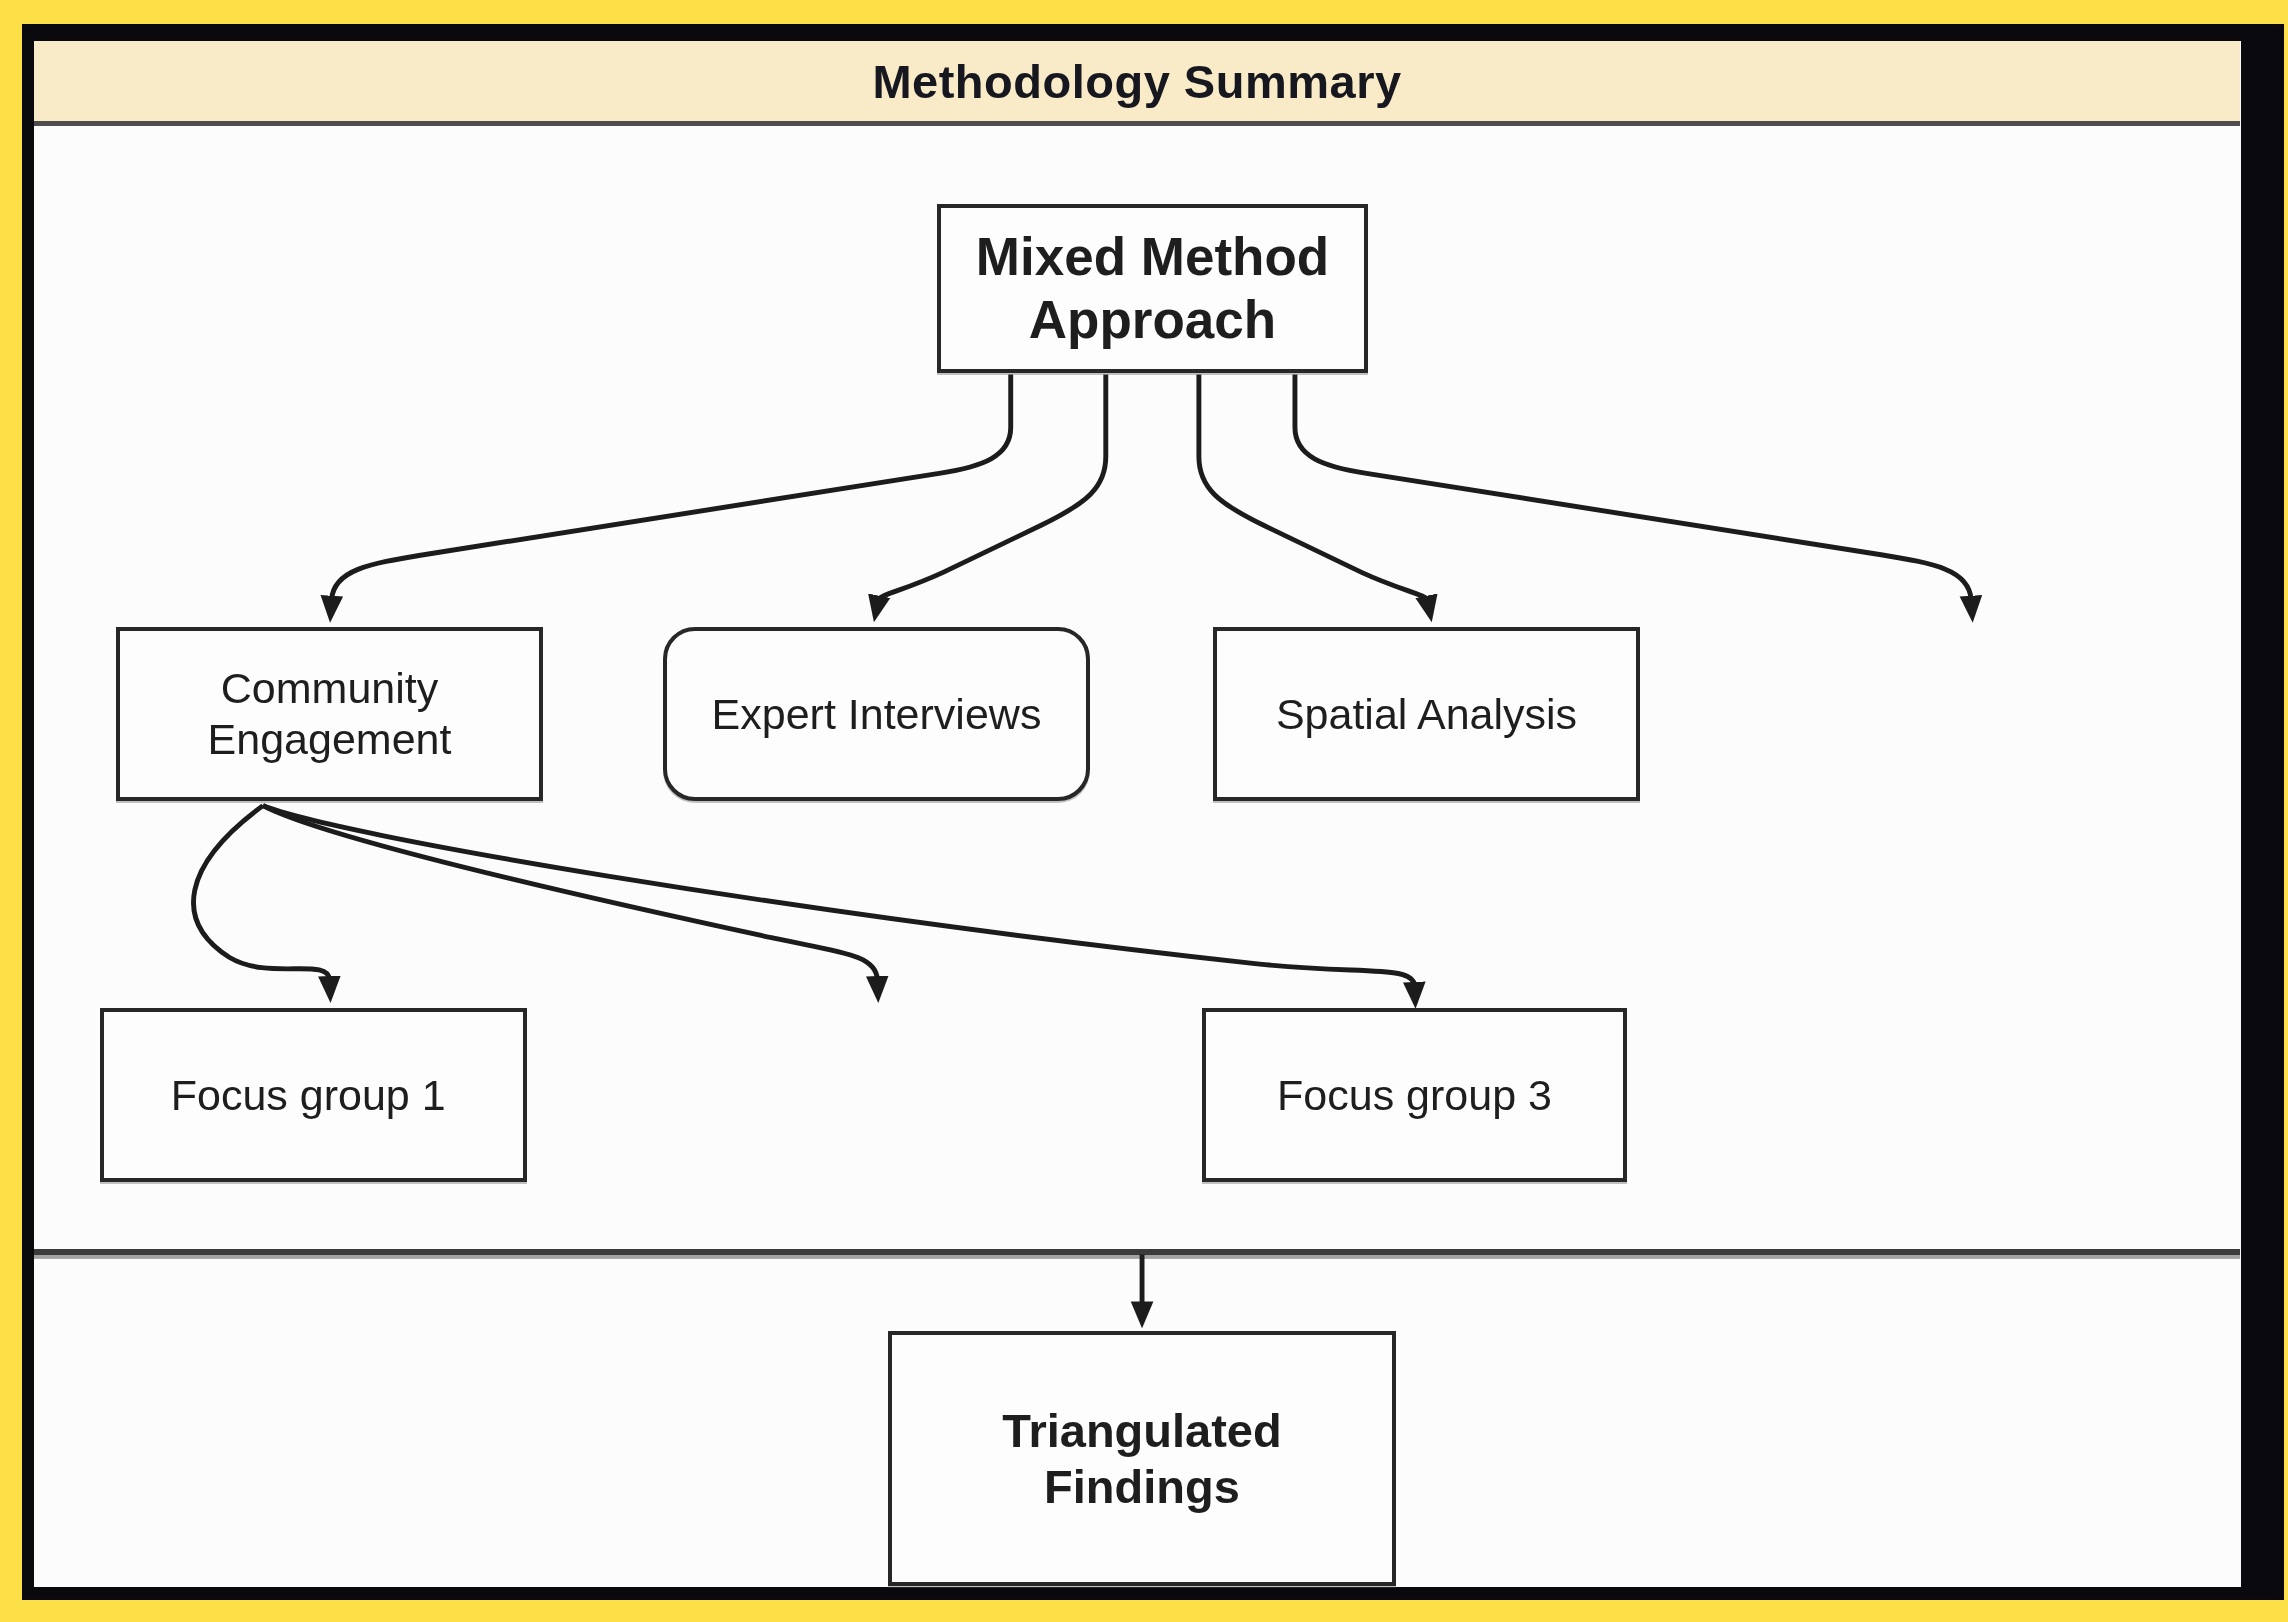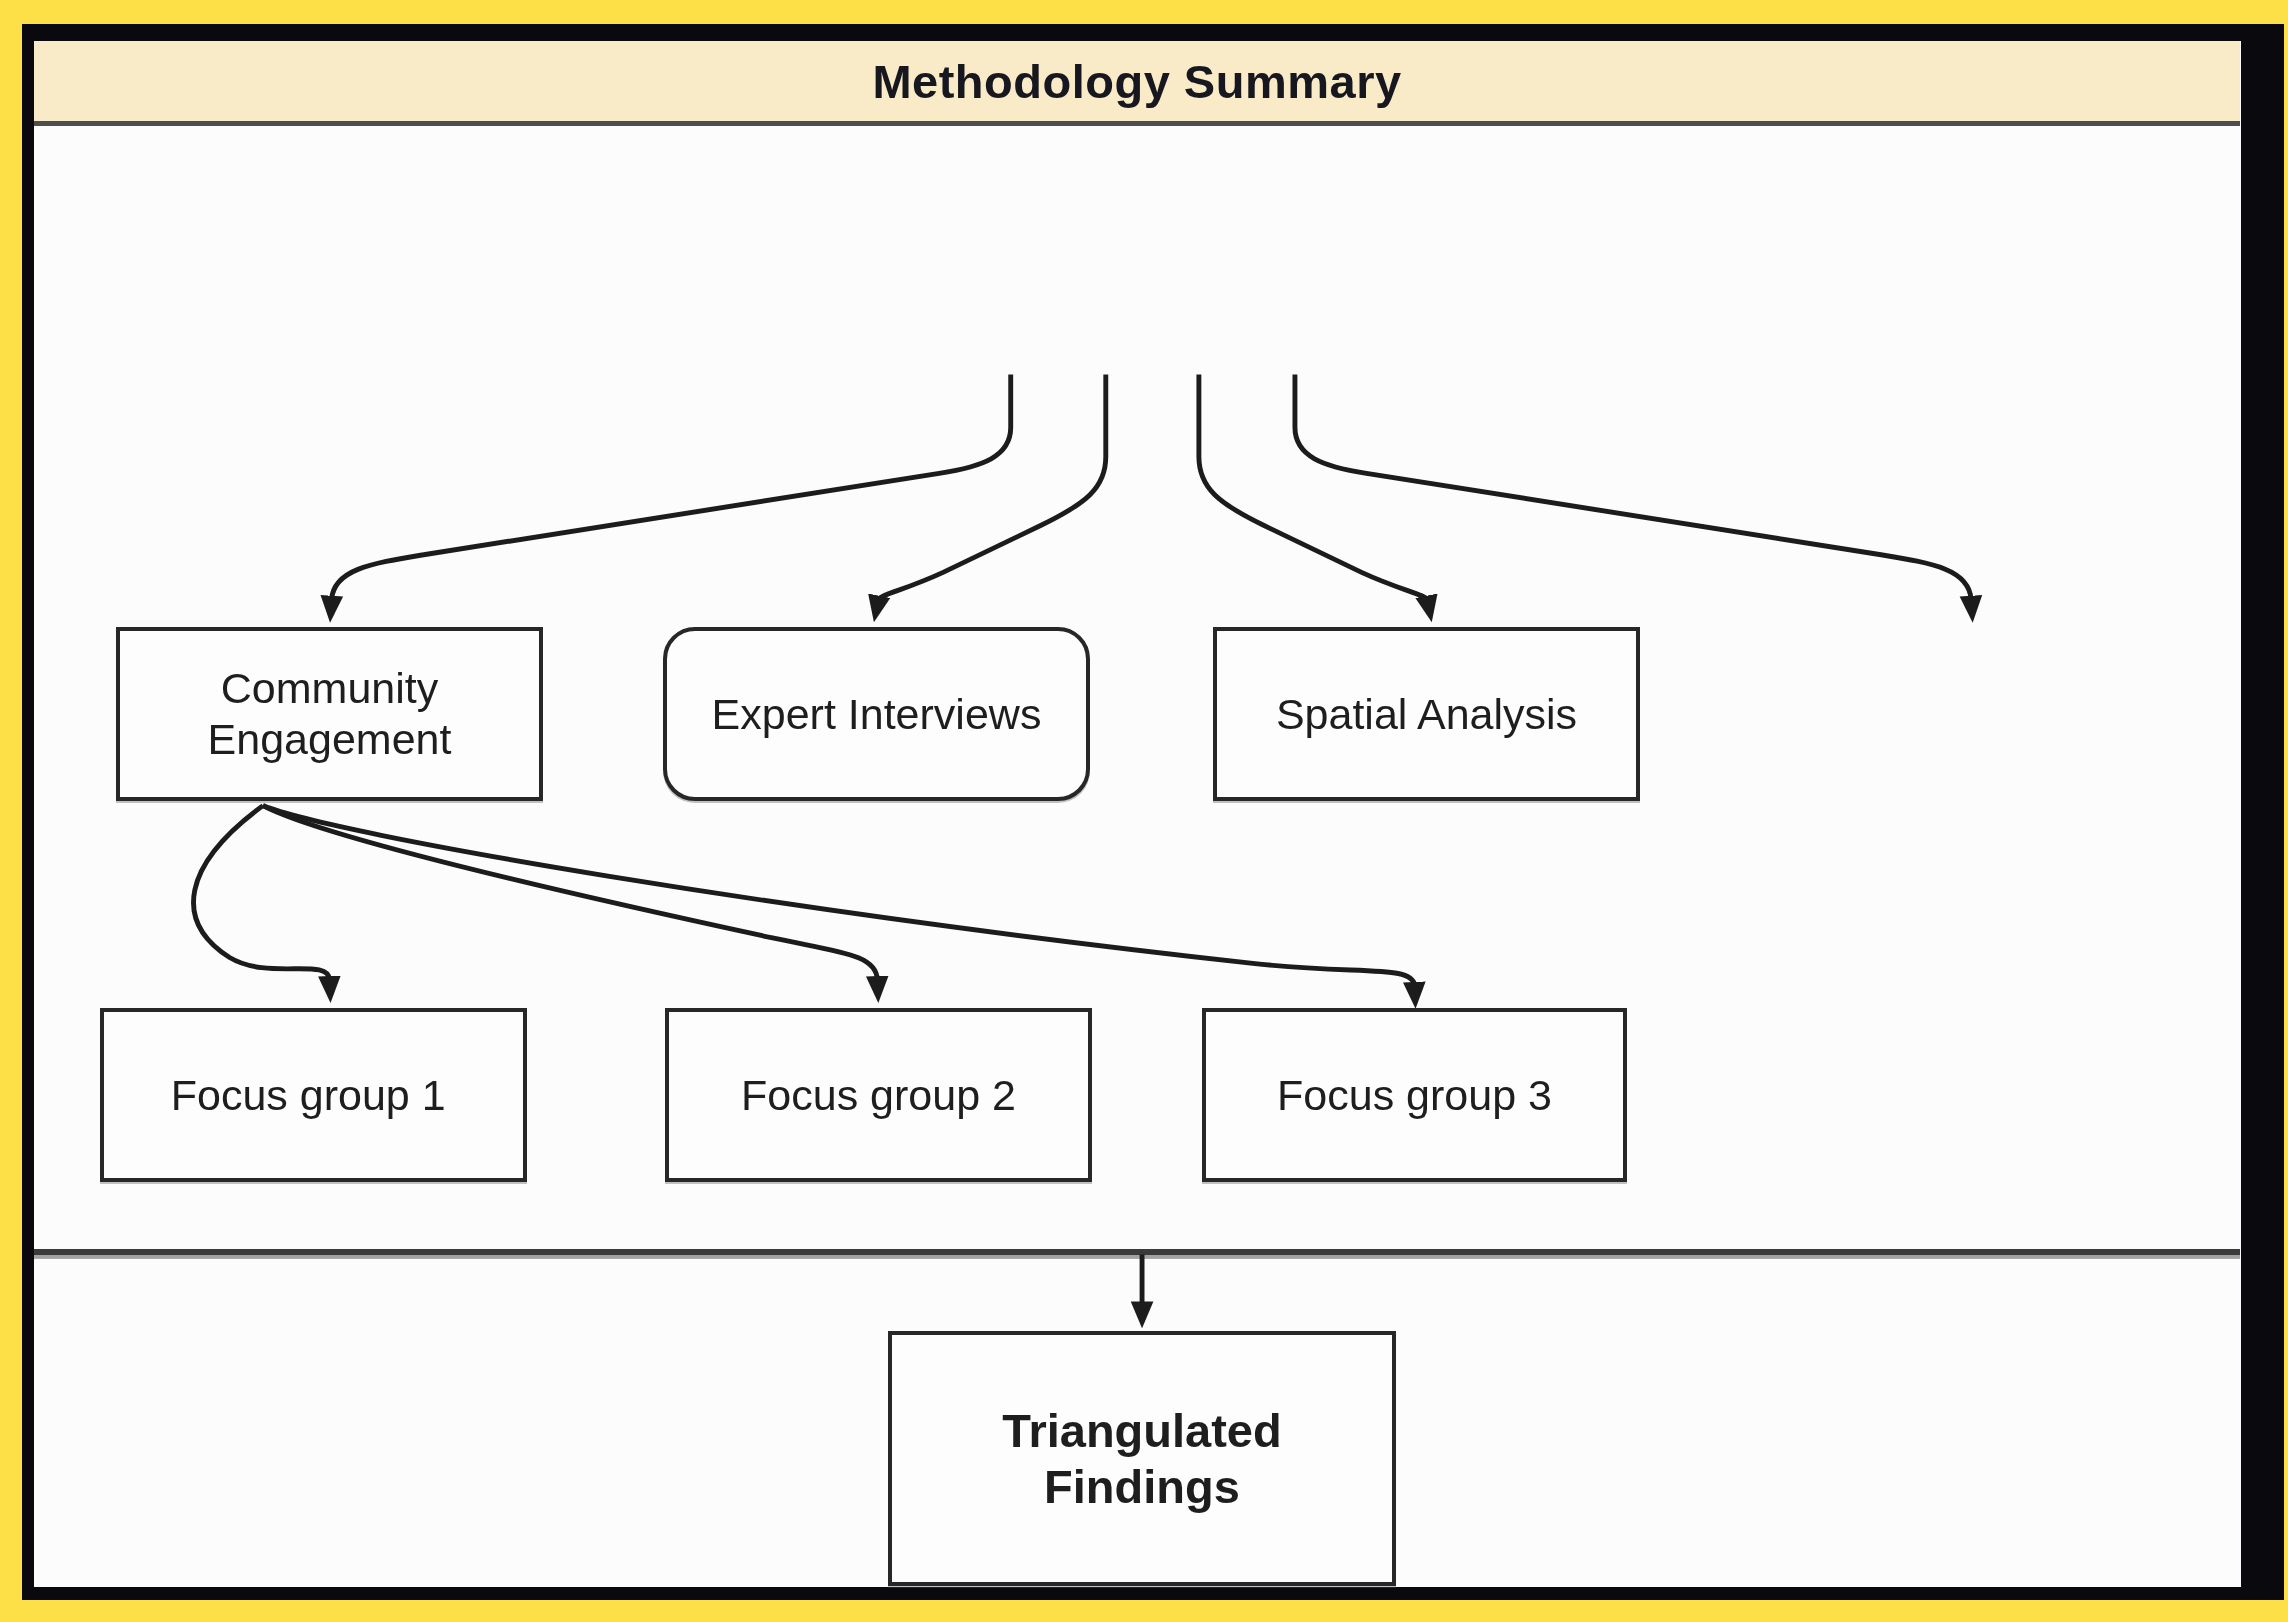--- a/index.html
+++ b/index.html
@@ -137,37 +137,37 @@
     <path class="edge" marker-end="url(#ah)" d="M 1223 382 L 1223 466 C 1223 498 1244 514 1289 536 L 1389 584 C 1428 602 1455 607 1456 612"></path>
     <path class="edge" marker-end="url(#ah)" d="M 1321 382 L 1321 436 C 1321 466 1350 476 1394 483 L 1919 566 C 1973 575 2009 581 2011 612"></path>
 
     <path class="edge" marker-end="url(#ah)" d="M 268 822 C 186 882 176 940 234 977 C 274 1001 335 976 336 1000"></path>
     <path class="edge" marker-end="url(#ah)" d="M 268 822 C 332 856 598 916 788 957 C 858 972 894 974 895 1000"></path>
     <path class="edge" marker-end="url(#ah)" d="M 268 822 C 340 852 798 930 1278 983 C 1388 995 1442 984 1443 1006"></path>
 
     <path class="edge" marker-end="url(#ah)" d="M 1165 1280 L 1165 1332"></path>
   </svg>
 
+  <div class="node" id="node-root">
+    <span class="lbl">Mixed Method Approach</span>
+  </div>
 
   <div class="node tier-box" id="node-m0">
     <span class="lbl">Community Engagement</span>
   </div>
   <div class="node tier-box" id="node-m1">
     <span class="lbl">Expert Interviews</span>
   </div>
   <div class="node tier-box" id="node-m2">
     <span class="lbl">Spatial Analysis</span>
   </div>
 
   <div class="node tier-box" id="node-f0">
     <span class="lbl">Focus group 1</span>
   </div>
-  <div class="node tier-box" id="node-f1">
-    <span class="lbl">Focus group 2</span>
-  </div>
   <div class="node tier-box" id="node-f2">
     <span class="lbl">Focus group 3</span>
   </div>
 
   <div class="node" id="node-outcome">
     <span class="lbl">Triangulated Findings</span>
   </div>
 
 </div>
 

